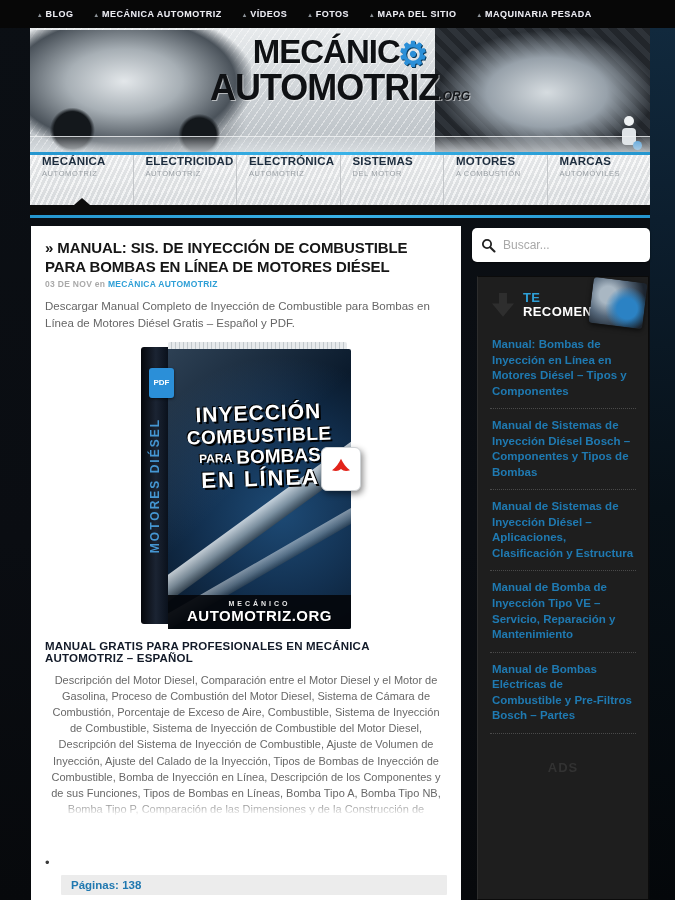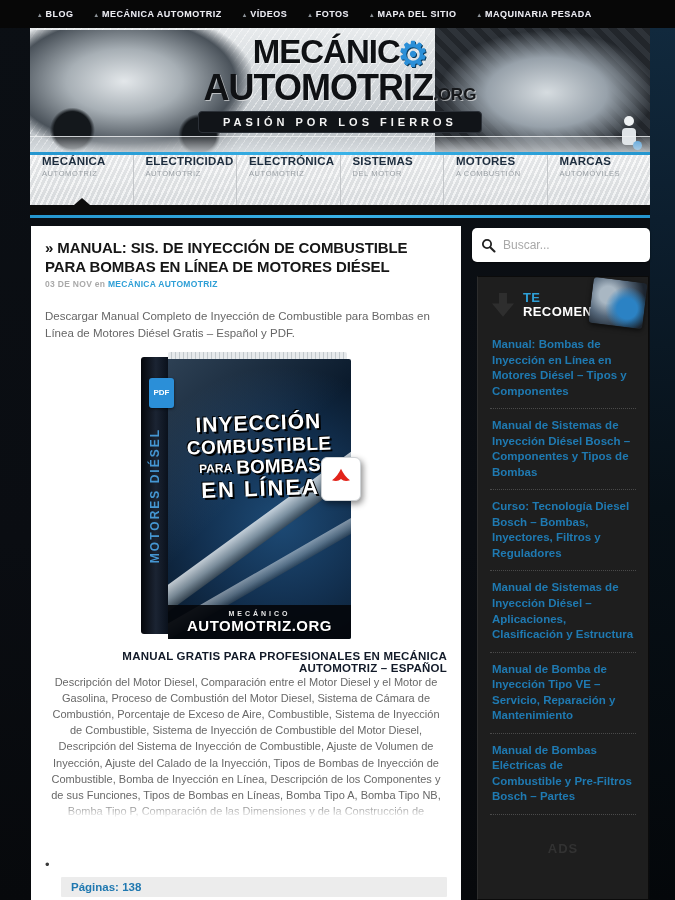--- a/index.html
+++ b/index.html
@@ -33,21 +33,21 @@
   .robot .head { width:10px; height:10px; border-radius:50%; background:#eef1f3; margin:0 auto; }
   .robot .bodyp { width:14px; height:17px; border-radius:4px; background:#dfe4e8; margin:2px auto 0; }
   .robot .ball { position:absolute; right:-4px; bottom:0; width:9px; height:9px; border-radius:50%; background:#2b8fd8; }
   .logo { position:absolute; left:50%; top:8px; transform:translateX(-50%); text-align:center; width:330px; cursor:pointer; }
   .logo-l1 { font-size:33px; font-weight:900; letter-spacing:-1px; color:#0f1114;
              text-shadow:1px 1px 0 rgba(255,255,255,.55); line-height:.95; white-space:nowrap; }
   .logo-l1 .gear { color:#2b8fd8; font-size:34px; margin-left:-2px; vertical-align:-3px;
                    text-shadow:1px 1px 0 #0a3a5c; }
   .logo-l2 { font-size:36px; font-weight:900; letter-spacing:-1px; color:#0f1114;
              text-shadow:1px 1px 0 rgba(255,255,255,.55); line-height:1; white-space:nowrap; }
-  .logo-l2 .org { font-size:17px; letter-spacing:0; color:#16181b; }
+  .logo-l2 .org { font-size:12px; letter-spacing:0; color:#16181b;font-style:italic; }
   .tagline-bar { display:inline-block; margin-top:5px; padding:4px 24px; background:#111418;
                  border:1px solid #2c3138; border-radius:4px; color:#f3f3f3; font-size:11px;
                  font-weight:bold; letter-spacing:4px; white-space:nowrap; }
   .brand-strip { position:absolute; left:0; right:0; bottom:0; height:16px;
                  background:linear-gradient(180deg, rgba(226,230,233,.2), rgba(226,230,233,.75));
                  border-top:1px solid rgba(255,255,255,.4); }
 
   
   .bluebar { position:absolute; left:30px; width:620px; height:3px;
              background:linear-gradient(90deg,#2596cf,#39b2e8 50%,#2596cf); }
@@ -67,21 +67,21 @@
                  border-bottom:7px solid #0c0c0c; }
   .right-glow { position:absolute; top:28px; right:0; width:25px; height:872px;
                 background:linear-gradient(180deg,#11293d 0%,#0c1e2e 22%,#071017 55%,#04070a 100%); }
 
   
   .main { position:absolute; top:226px; left:31px; width:430px; height:674px; background:#fff;
           padding:12px 14px; overflow:hidden; }
   .article-title { font-size:15px; font-weight:bold; color:#161616; line-height:1.28; letter-spacing:-.1px; }
   .article-meta { margin-top:3px; font-size:8.5px; color:#a9a9a9; font-weight:bold; letter-spacing:.3px; }
   .article-meta .cat { color:#2e9fd6; cursor:pointer; }
-  .article-intro { margin-top:19px; font-size:11.5px; color:#666; line-height:1.45; }
+  .article-intro { margin-top:9px; font-size:11.5px; color:#666; line-height:1.45; }
 
   
   .book { position:relative; width:210px; height:290px; margin:10px auto 8px; }
   .spine { position:absolute; left:0; top:5px; bottom:8px; width:27px; border-radius:3px 0 0 3px;
            background:linear-gradient(90deg,#05070b,#1b2433 55%,#0a111c);
            display:flex; align-items:center; justify-content:center; }
   .spine-label { writing-mode:vertical-rl; transform:rotate(180deg); color:#4596d2; font-weight:bold;
                  font-size:12px; letter-spacing:2px; white-space:nowrap; }
   .pages-edge { position:absolute; left:27px; right:4px; top:0; height:9px;
                 background:repeating-linear-gradient(90deg,#e7eaec 0 3px,#c3c9cd 3px 4px); border-radius:2px 2px 0 0; }
@@ -108,21 +108,21 @@
                   display:flex; flex-direction:column; align-items:center; justify-content:center; }
   .cf-top { color:#e8e8e8; font-size:7px; font-weight:bold; letter-spacing:3px; }
   .cf-bottom { color:#fff; font-size:15px; font-weight:900; letter-spacing:.5px;
                text-shadow:1px 1px 0 #000; }
   .pdf-tab { position:absolute; left:8px; top:26px; width:25px; height:30px; background:#2b8fd8;
              border-radius:3px; box-shadow:0 1px 3px rgba(0,0,0,.6); display:flex; align-items:center;
              justify-content:center; color:#fff; font-size:8px; font-weight:bold; }
   .pdf-icon { position:absolute; right:-10px; top:105px; width:40px; height:44px; background:#fff;
               border-radius:6px; border:1px solid #cfd3d6; box-shadow:2px 3px 6px rgba(0,0,0,.45);
               display:flex; align-items:center; justify-content:center; }
-  .subheading { margin:4px 0 0; text-align:right; font-size:11.5px; font-weight:bold;
+  .subheading { margin:4px 0 8px; text-align:left; font-size:11.5px; font-weight:bold;
                 color:#121a28; letter-spacing:.2px; }
   .desc-wrap { position:relative; max-height:146px; overflow:hidden; }
   .article-desc { font-size:11px; color:#686868; line-height:1.47; text-align:center; }
   .desc-fade { position:absolute; left:0; right:0; bottom:0; height:18px;
                background:linear-gradient(rgba(255,255,255,0), #fff 88%); }
   .specs { margin-top:12px; }
   .spec-row { display:flex; align-items:center; margin-bottom:8px; }
   .spec-bullet { width:16px; color:#3a3a3a; font-size:13px; line-height:1; }
   .spec-bar { flex:1; background:#ececec; padding:4px 10px; font-size:11.5px; font-weight:bold;
               color:#1f78b0; border-radius:1px;margin-top:45px; }
@@ -189,21 +189,20 @@
     <div class="car-right">
       <div class="robot">
         <div class="head"></div>
           <div class="bodyp"></div>
           <div class="ball"></div>
       </div>
     </div>
     <div class="logo">
       <div class="logo-l1"><span>MECÁNIC</span><span class="gear">⚙</span></div>
       <div class="logo-l2"><span>AUTOMOTRIZ</span><span class="org">.ORG</span></div>
-      <div class="tagline-bar">PASIÓN POR LOS FIERROS</div>
     </div>
     <div class="brand-strip"></div>
   </div>
 
   <div class="bluebar b1"></div>
   <div class="mainnav">
     <div class="nav-item">
       <span class="nav-title">MECÁNICA</span>
       <span class="nav-sub">AUTOMOTRIZ</span>
       </div>
@@ -305,20 +304,19 @@
     <div class="widget-head">
       <div class="down-arrow"></div>
       <div class="widget-title">
         <span class="accent">TE</span>
         <span class="rest">RECOMENDAMOS</span>
       </div>
       <div class="engine-thumb"></div>
     </div>
     <a class="rec-link">Manual: Bombas de Inyección en Línea en Motores Diésel – Tipos y Componentes</a>
     <a class="rec-link">Manual de Sistemas de Inyección Diésel Bosch – Componentes y Tipos de Bombas</a>
-    <a class="rec-link">Curso: Tecnología Diesel Bosch – Bombas, Inyectores, Filtros y Reguladores</a>
     <a class="rec-link">Manual de Sistemas de Inyección Diésel – Aplicaciones, Clasificación y Estructura</a>
     <a class="rec-link">Manual de Bomba de Inyección Tipo VE – Servicio, Reparación y Mantenimiento</a>
     <a class="rec-link">Manual de Bombas Eléctricas de Combustible y Pre-Filtros Bosch – Partes</a>
     <div class="ad-label">ADS</div>
   </div>
 
 </div>
 
 </body></html>

